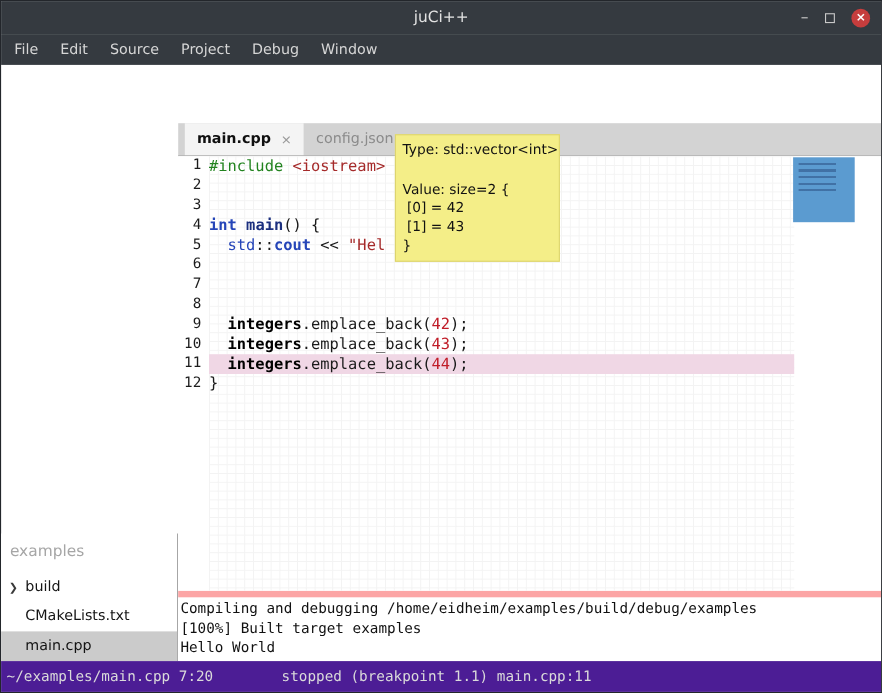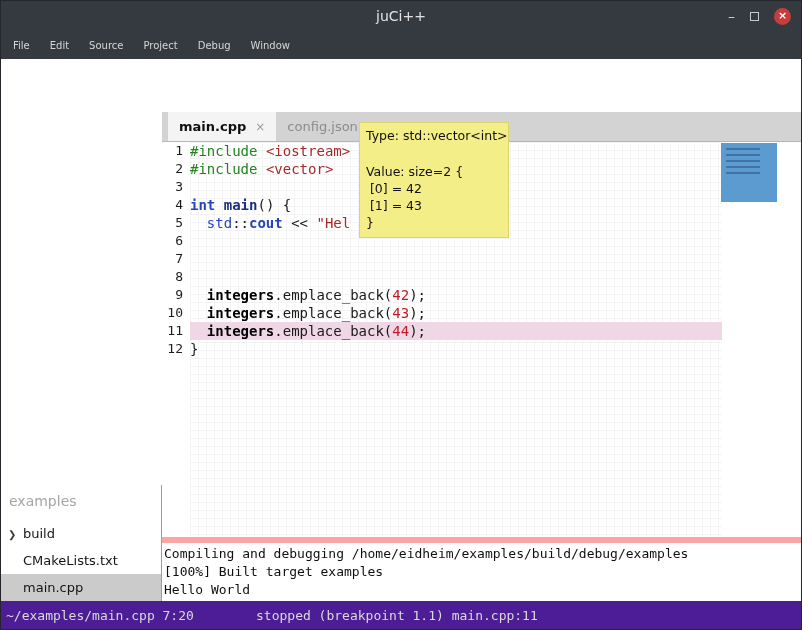--- a/index.html
+++ b/index.html
@@ -9,21 +9,21 @@
   
   .titlebar { height:30px; background:#353a40; color:#e2e2e2; display:flex; align-items:center; justify-content:center; position:relative; font-size:14px; flex:none; }
   .win-controls { position:absolute; right:10px; top:0; height:100%; display:flex; align-items:center; gap:15px; }
   .btn-min { color:#c9c9c9; font-size:14px; line-height:14px; }
   .btn-max { display:inline-flex; align-items:center; }
   .max-box { width:9px; height:9px; border:1px solid #c9c9c9; display:inline-block; }
   .btn-close { width:17px; height:17px; background:#c63d3d; border-radius:50%; color:#fff; font-size:11px; line-height:16px; text-align:center; font-weight:bold; }
 
   
   .menubar { height:28px; background:#353a40; display:flex; align-items:center; padding-left:2px; flex:none; }
-  .menu-item { color:#d6d6d6; font-size:10px; padding:5px 10px; }
+  .menu-item { color:#d6d6d6; font-size:13px; padding:5px 10px; }
 
   
   .main { flex:1; display:flex; min-height:0;align-items:flex-end; }
   .sidebar { width:161px; background:#fff; border-right:1px solid #9d9d9d; flex:none; display:flex; flex-direction:column; }
   .sidebar-header { color:#a6a6a6; font-size:14px; padding:8px 8px 11px 8px; }
   .tree-item { font-size:13px; color:#141414; padding:6px 4px 6px 22px; position:relative; line-height:15px; }
   .tree-item.selected { background:#cbcbcb; }
   .tree-item .chev { position:absolute; left:7px; top:7px; font-size:10px; color:#3a3a3a; }
 
   .rightpane { flex:1; display:flex; flex-direction:column; min-width:0; position:relative; background:#fff; }
@@ -126,21 +126,20 @@
 
       <div class="editor">
         <div class="editor-grid"></div>
         <div class="code-lines">
             <div class="code-line">
               <span class="line-num">1</span>
               <span class="line-code"><span class="s-pp">#include</span><span class="s-pl"> </span><span class="s-inc">&lt;iostream&gt;</span></span>
             </div>
             <div class="code-line">
               <span class="line-num">2</span>
-              <span class="line-code"><span class="s-pp">#include</span><span class="s-pl"> </span><span class="s-inc">&lt;vector&gt;</span></span>
             </div>
             <div class="code-line">
               <span class="line-num">3</span>
               <span class="line-code"></span>
             </div>
             <div class="code-line">
               <span class="line-num">4</span>
               <span class="line-code"><span class="s-kw">int</span><span class="s-pl"> </span><span class="s-fn">main</span><span class="s-pl">() {</span></span>
             </div>
             <div class="code-line">

